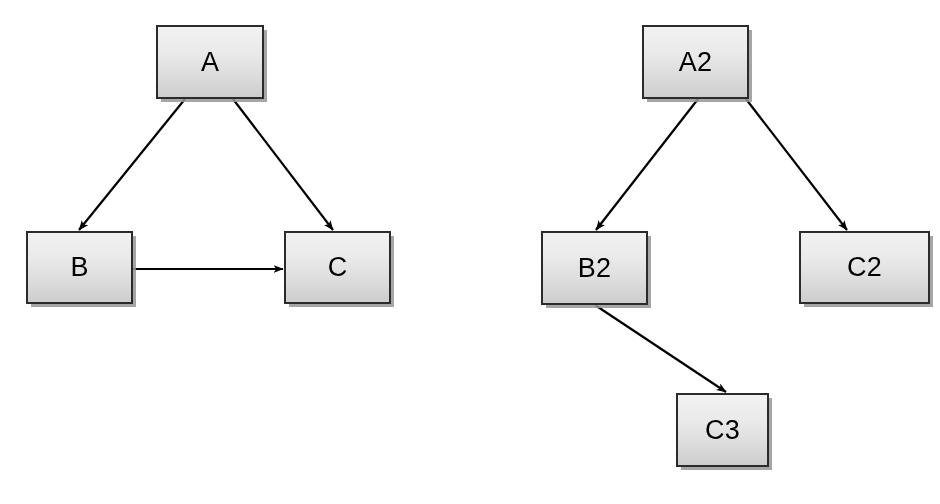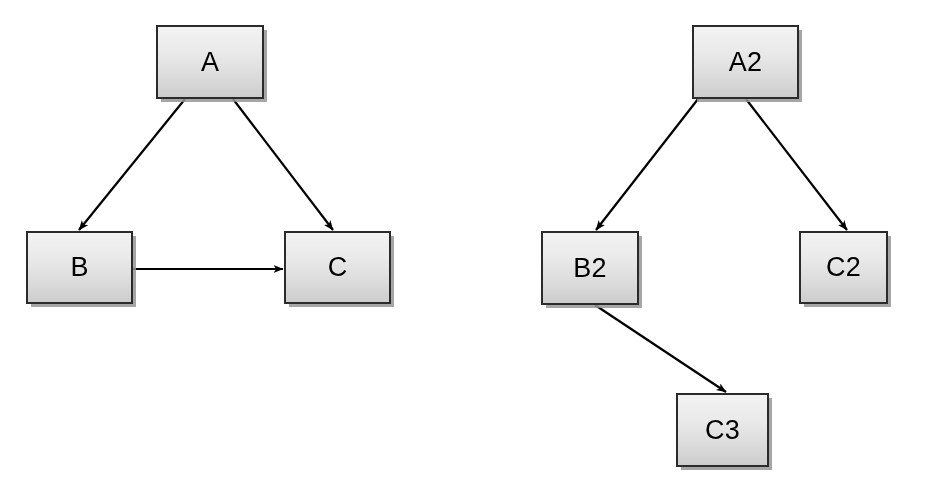--- a/index.html
+++ b/index.html
@@ -71,27 +71,27 @@
   <div id="nodes-layer">
       <div class="node" style="left: 156px; top: 25px; width: 108px; height: 74px;">
         <span class="node-label">A</span>
       </div>
       <div class="node" style="left: 26px; top: 231px; width: 107px; height: 73px;">
         <span class="node-label">B</span>
       </div>
       <div class="node" style="left: 284px; top: 231px; width: 107px; height: 73px;">
         <span class="node-label">C</span>
       </div>
-      <div class="node" style="left: 692px; top: 25px; width: 107px; height: 74px; align-items: center;">
+      <div class="node" style="left: 642px; top: 25px; width: 107px; height: 74px; align-items: center;">
         <span class="node-label">A2</span>
       </div>
-      <div class="node" style="left: 541px; top: 231px; width: 98px; height: 74px;">
+      <div class="node" style="left: 541px; top: 231px; width: 107px; height: 74px;">
         <span class="node-label">B2</span>
       </div>
-      <div class="node" style="left: 799px; top: 231px; width: 89px; height: 73px;">
+      <div class="node" style="left: 799px; top: 231px; width: 131px; height: 73px;">
         <span class="node-label">C2</span>
       </div>
       <div class="node" style="left: 676px; top: 393px; width: 93px; height: 74px;">
         <span class="node-label">C3</span>
       </div>
     </div>
 
 </div>
 
 </body></html>

